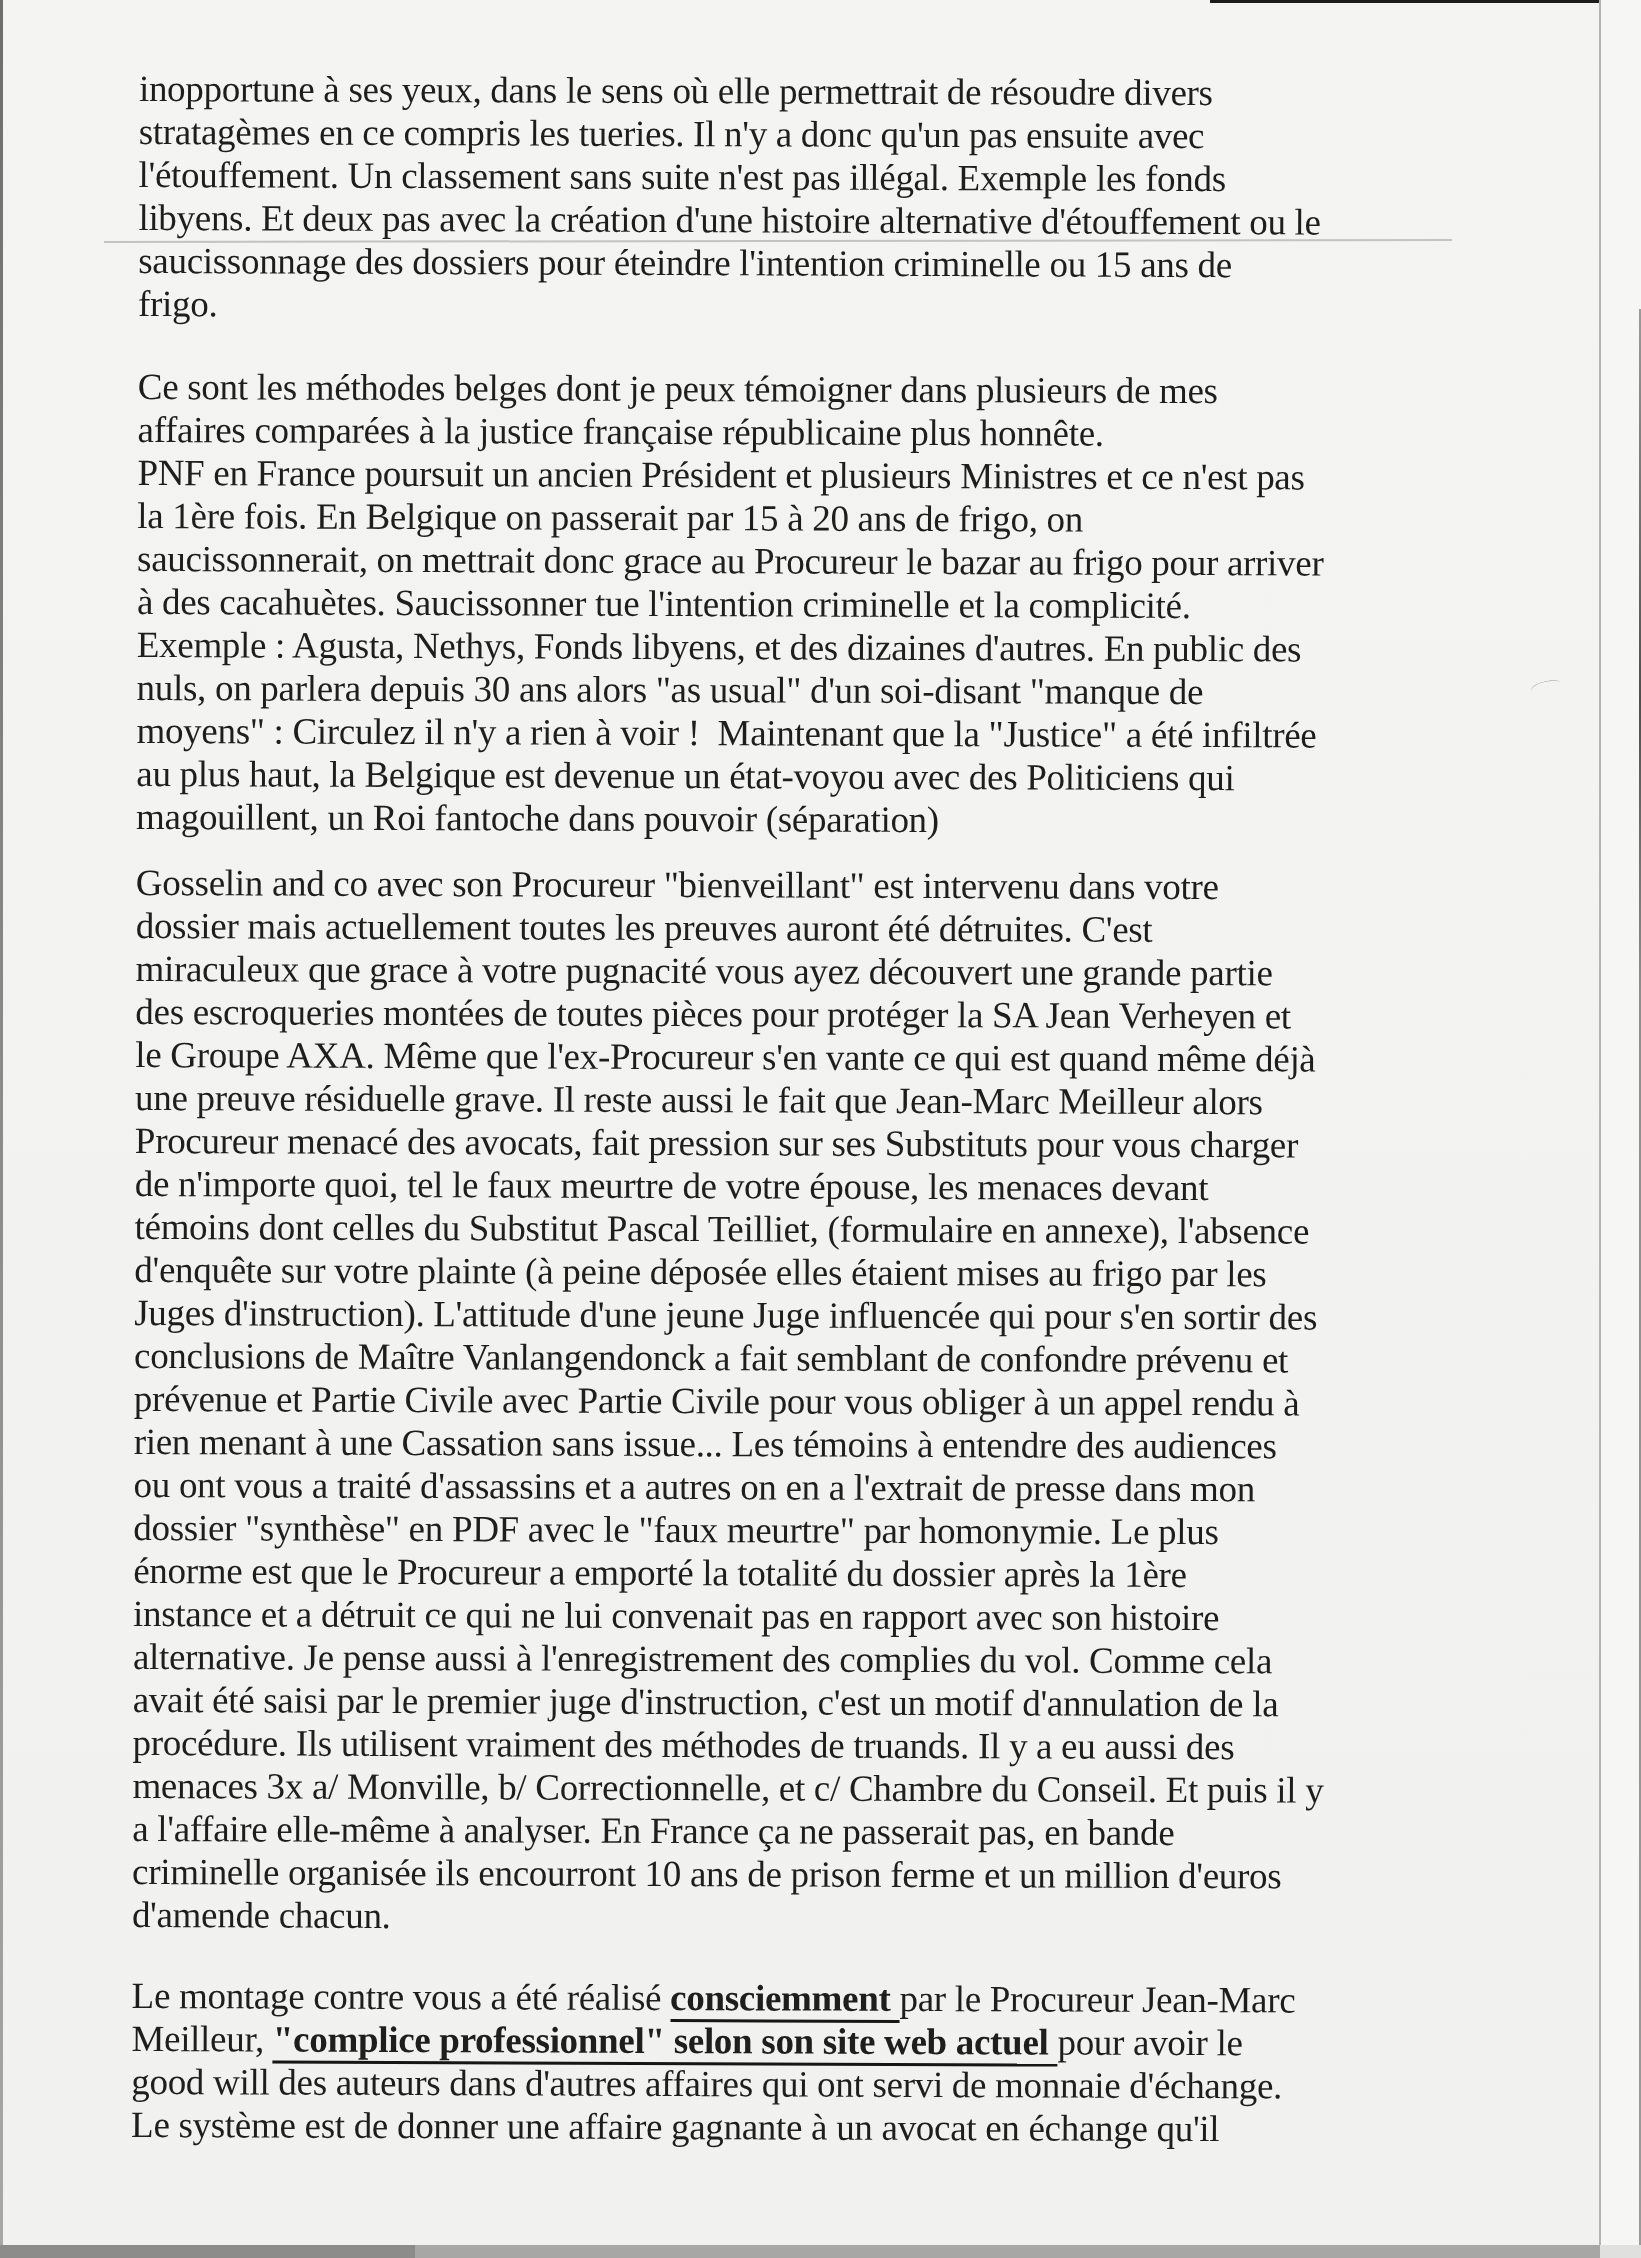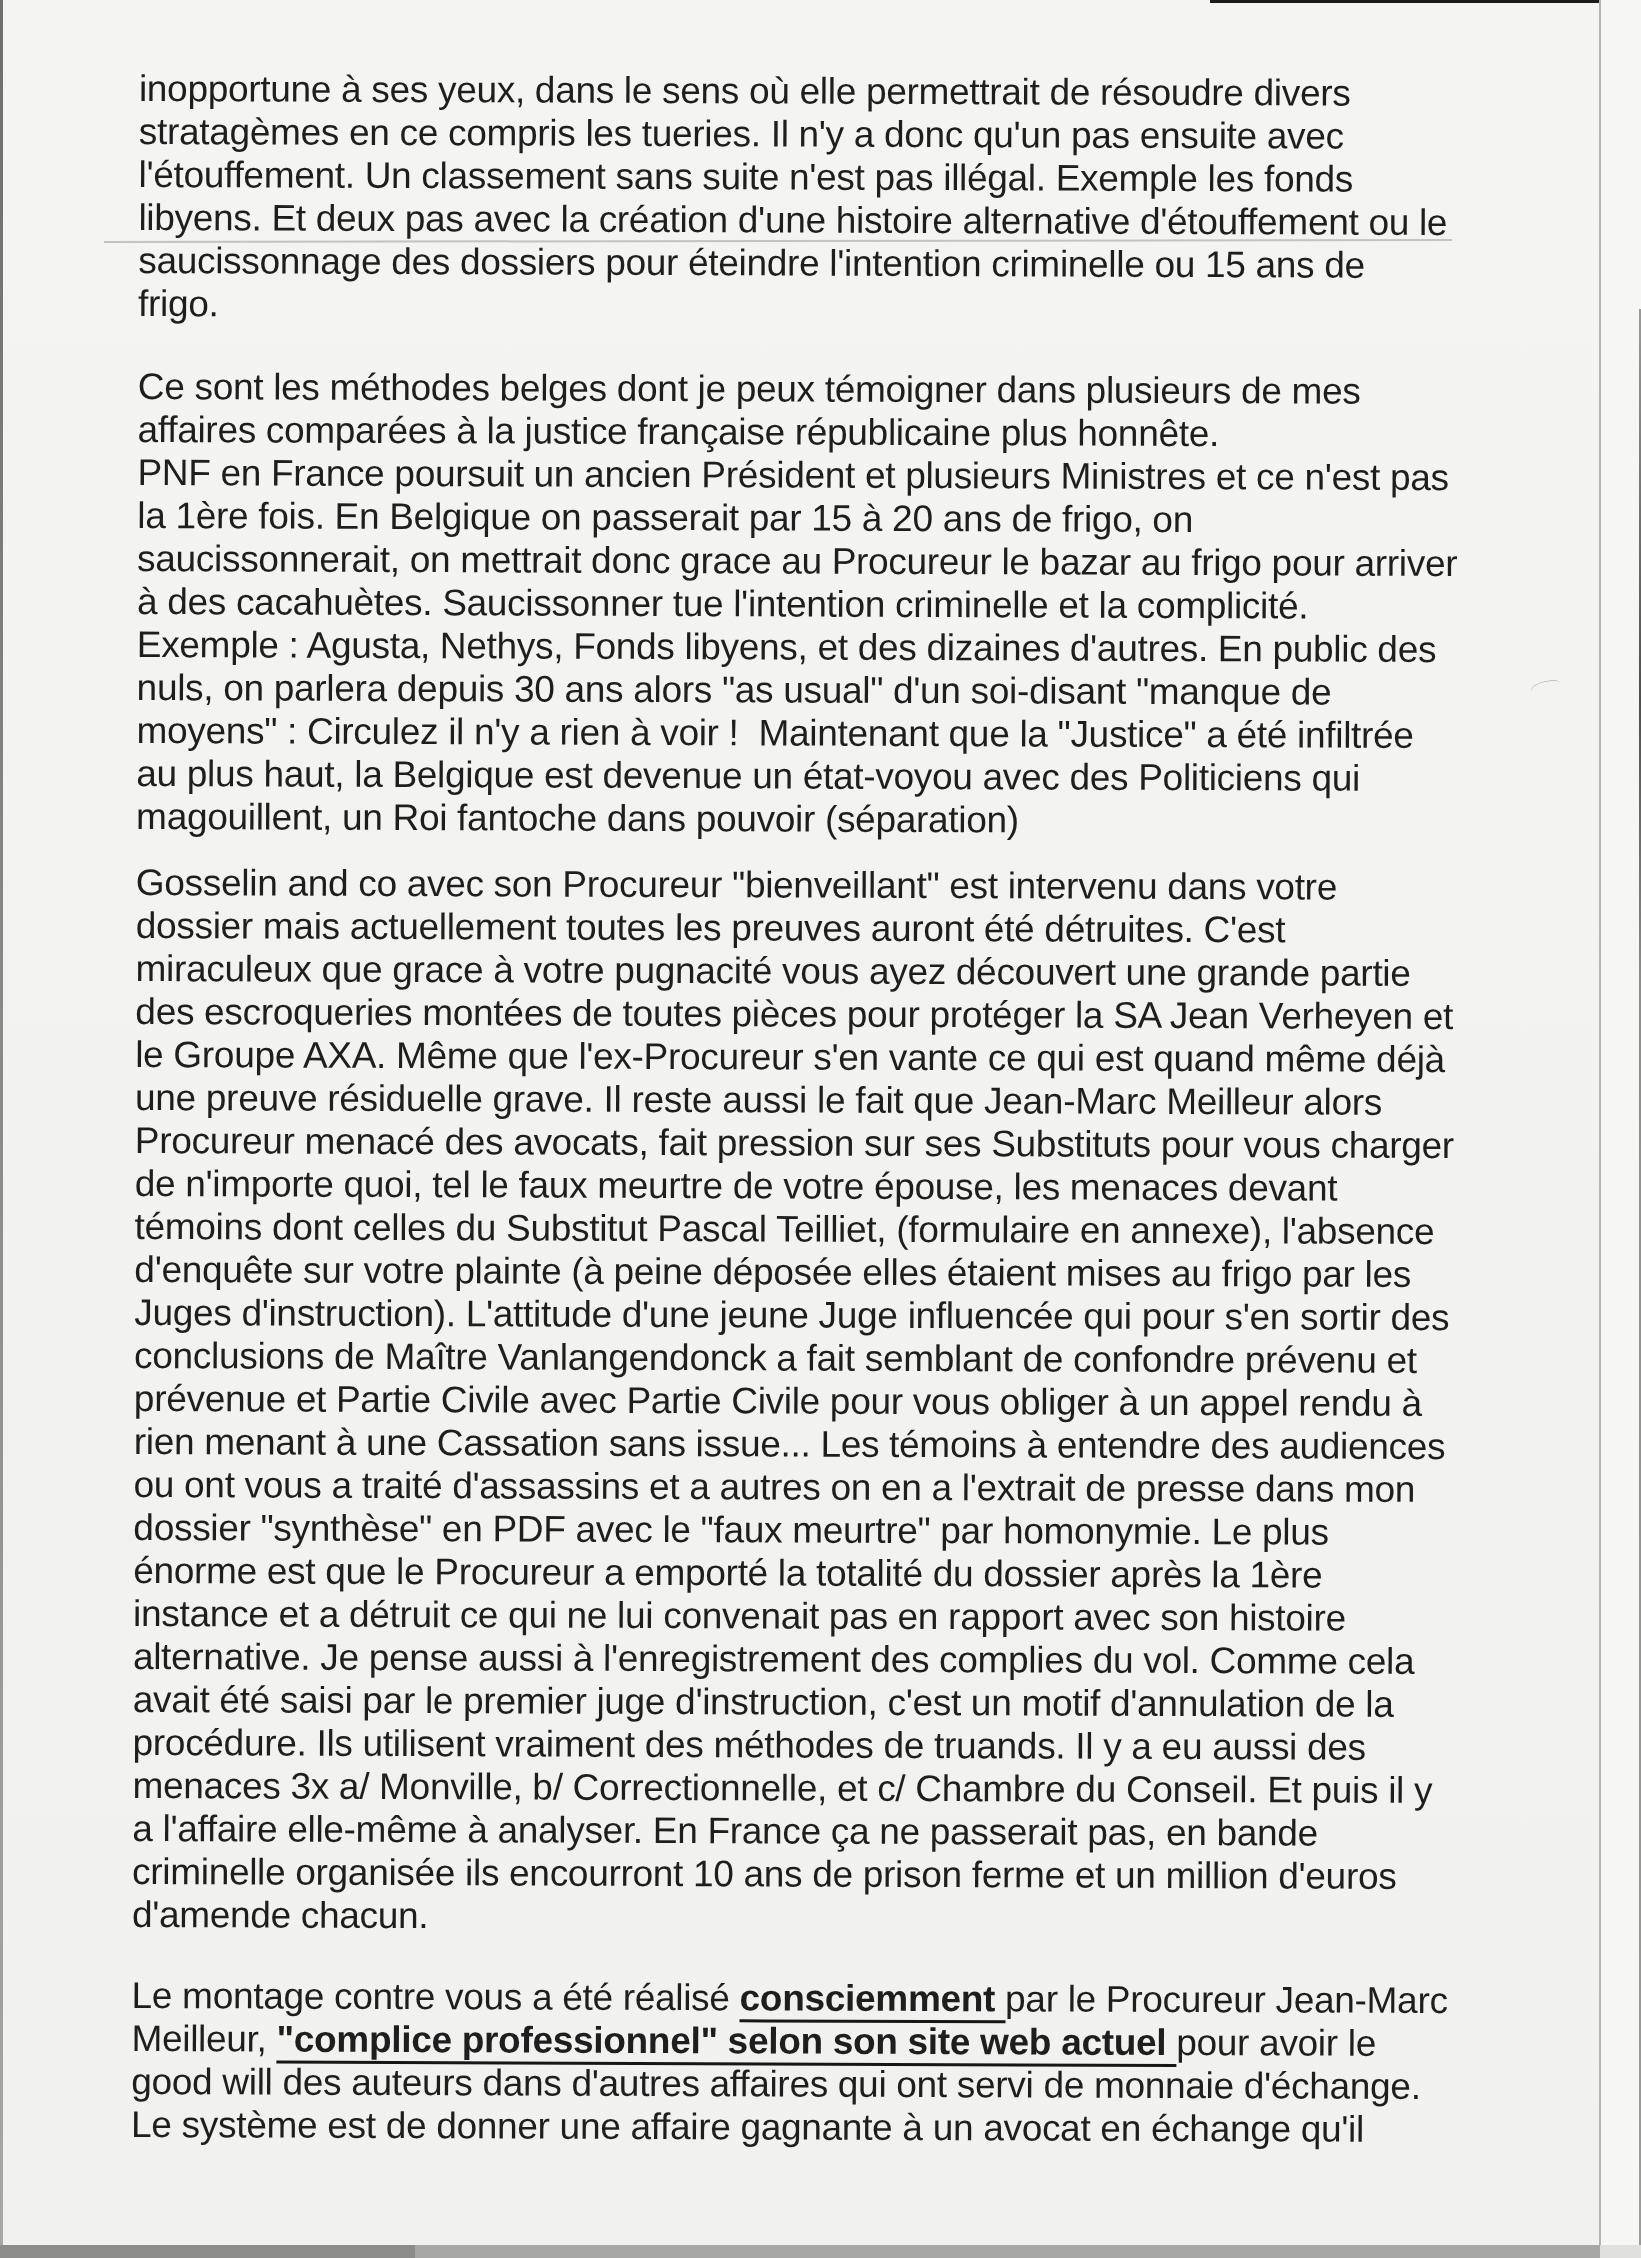--- a/index.html
+++ b/index.html
@@ -1,21 +1,21 @@
 <!DOCTYPE html>
 <html style="font-size:14px"><head>
 <meta charset="utf-8">
 <style>
   html,body{margin:0;padding:0;background:#e8e8e6;}
   .page{
     position:relative;
     width:1642px;height:2258px;
     background:linear-gradient(180deg,#f4f4f2 0%,#f2f2f0 60%,#f1f1ef 100%);
     overflow:hidden;
-    font-family:Liberation Sans, sans-serif;
+    font-family:Liberation Serif, serif;
   }
   
   .edge-left{position:absolute;left:0;top:0;width:2.6px;height:2258px;
     background:linear-gradient(180deg,#6e6e6c,#a8a8a6);}
   .edge-top-line{position:absolute;left:1210px;top:0;width:390px;height:2.6px;background:#1c1c1c;}
   .fold-zone{position:absolute;left:1600px;top:0;width:41px;height:2258px;background:#f6f6f4;}
   .fold-line{position:absolute;left:1599px;top:0;width:1.8px;height:2258px;background:#b4b4b1;}
   .edge-right{position:absolute;right:0;top:309px;width:2.6px;height:1950px;
     background:linear-gradient(180deg,#9b9b99 0%,#4f4f4d 20%,#8f8f8d 35%,#9b9b99 100%);}
   .bottom-bar{position:absolute;top:2245px;height:13.2px;}

